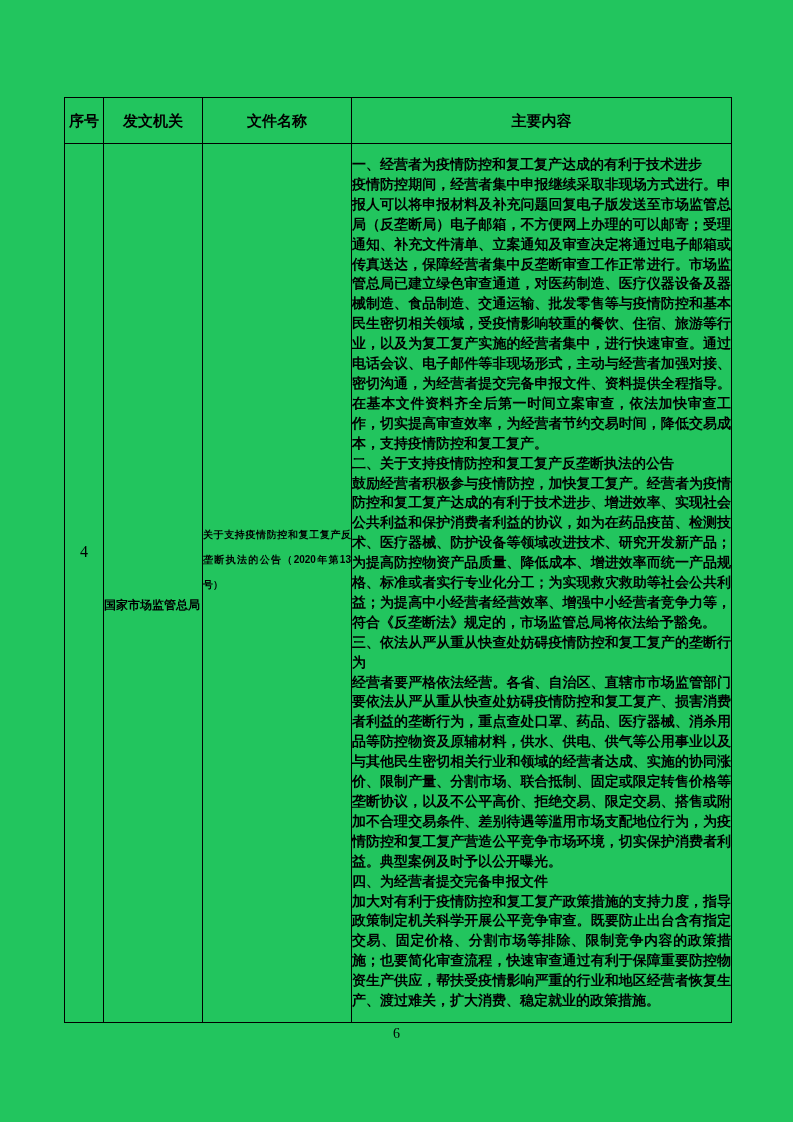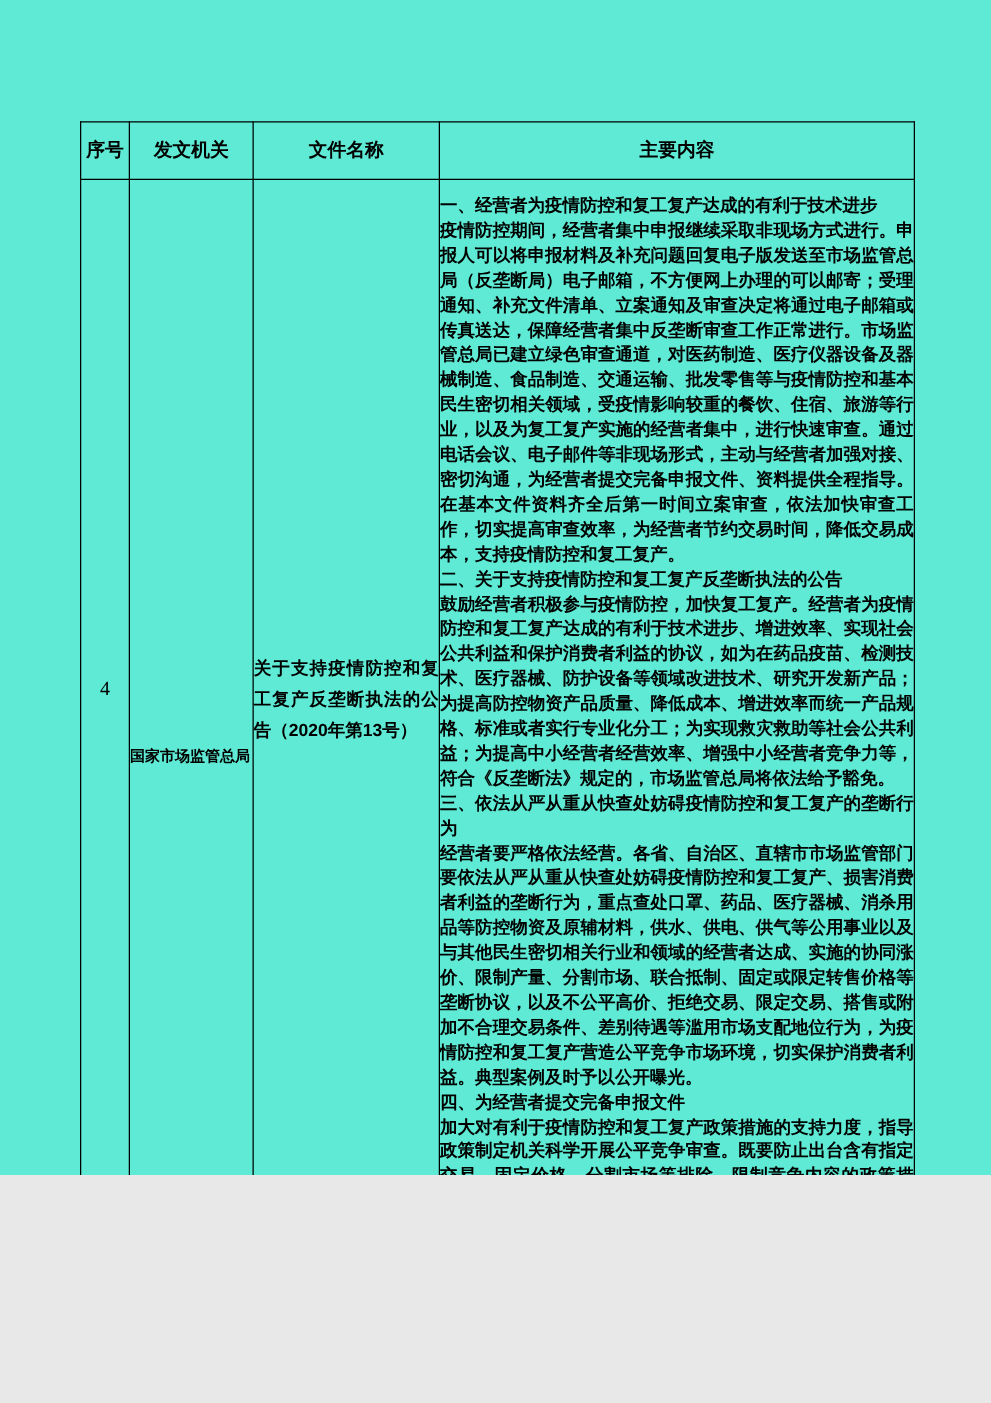--- a/index.html
+++ b/index.html
@@ -1,22 +1,22 @@
 <!DOCTYPE html>
 <html><head>
 <meta charset="utf-8">
 <style>
   * { box-sizing: border-box; }
   html, body { margin: 0; padding: 0; background: #e8e8e8; }
   .page {
     position: relative;
     width: 793px;
-    height: 940px;
+    height: 1122px;
     margin: 0 auto;
-    background: #5eead4;
+    background: #22c55e;
     color: #000000;
     font-family: "Liberation Sans", sans-serif;
     overflow: hidden;
   }
   table.doc {
     position: absolute;
     left: 64px;
     top: 97px;
     width: 667px;
     border-collapse: collapse;
@@ -46,21 +46,21 @@
   td.cell-agency .inner {
     position: relative; top: 22px;
     font-size: 12px; font-weight: 700;
     line-height: 25px;
     text-align: justify;
     text-justify: inter-character;
   }
   td.cell-title { padding: 0 6px; }
   td.cell-title .inner {
     position: relative; top: -24px;
-    font-size: 14px; font-weight: 700;
+    font-size: 10px; font-weight: 700;
     line-height: 25px;
     text-align: justify;
     text-justify: inter-character;
   }
   td.cell-content {
     vertical-align: top;
     height: 879px;
     padding: 3px 5px 2px 7px;
     font-size: 14px;
     font-weight: 700;

